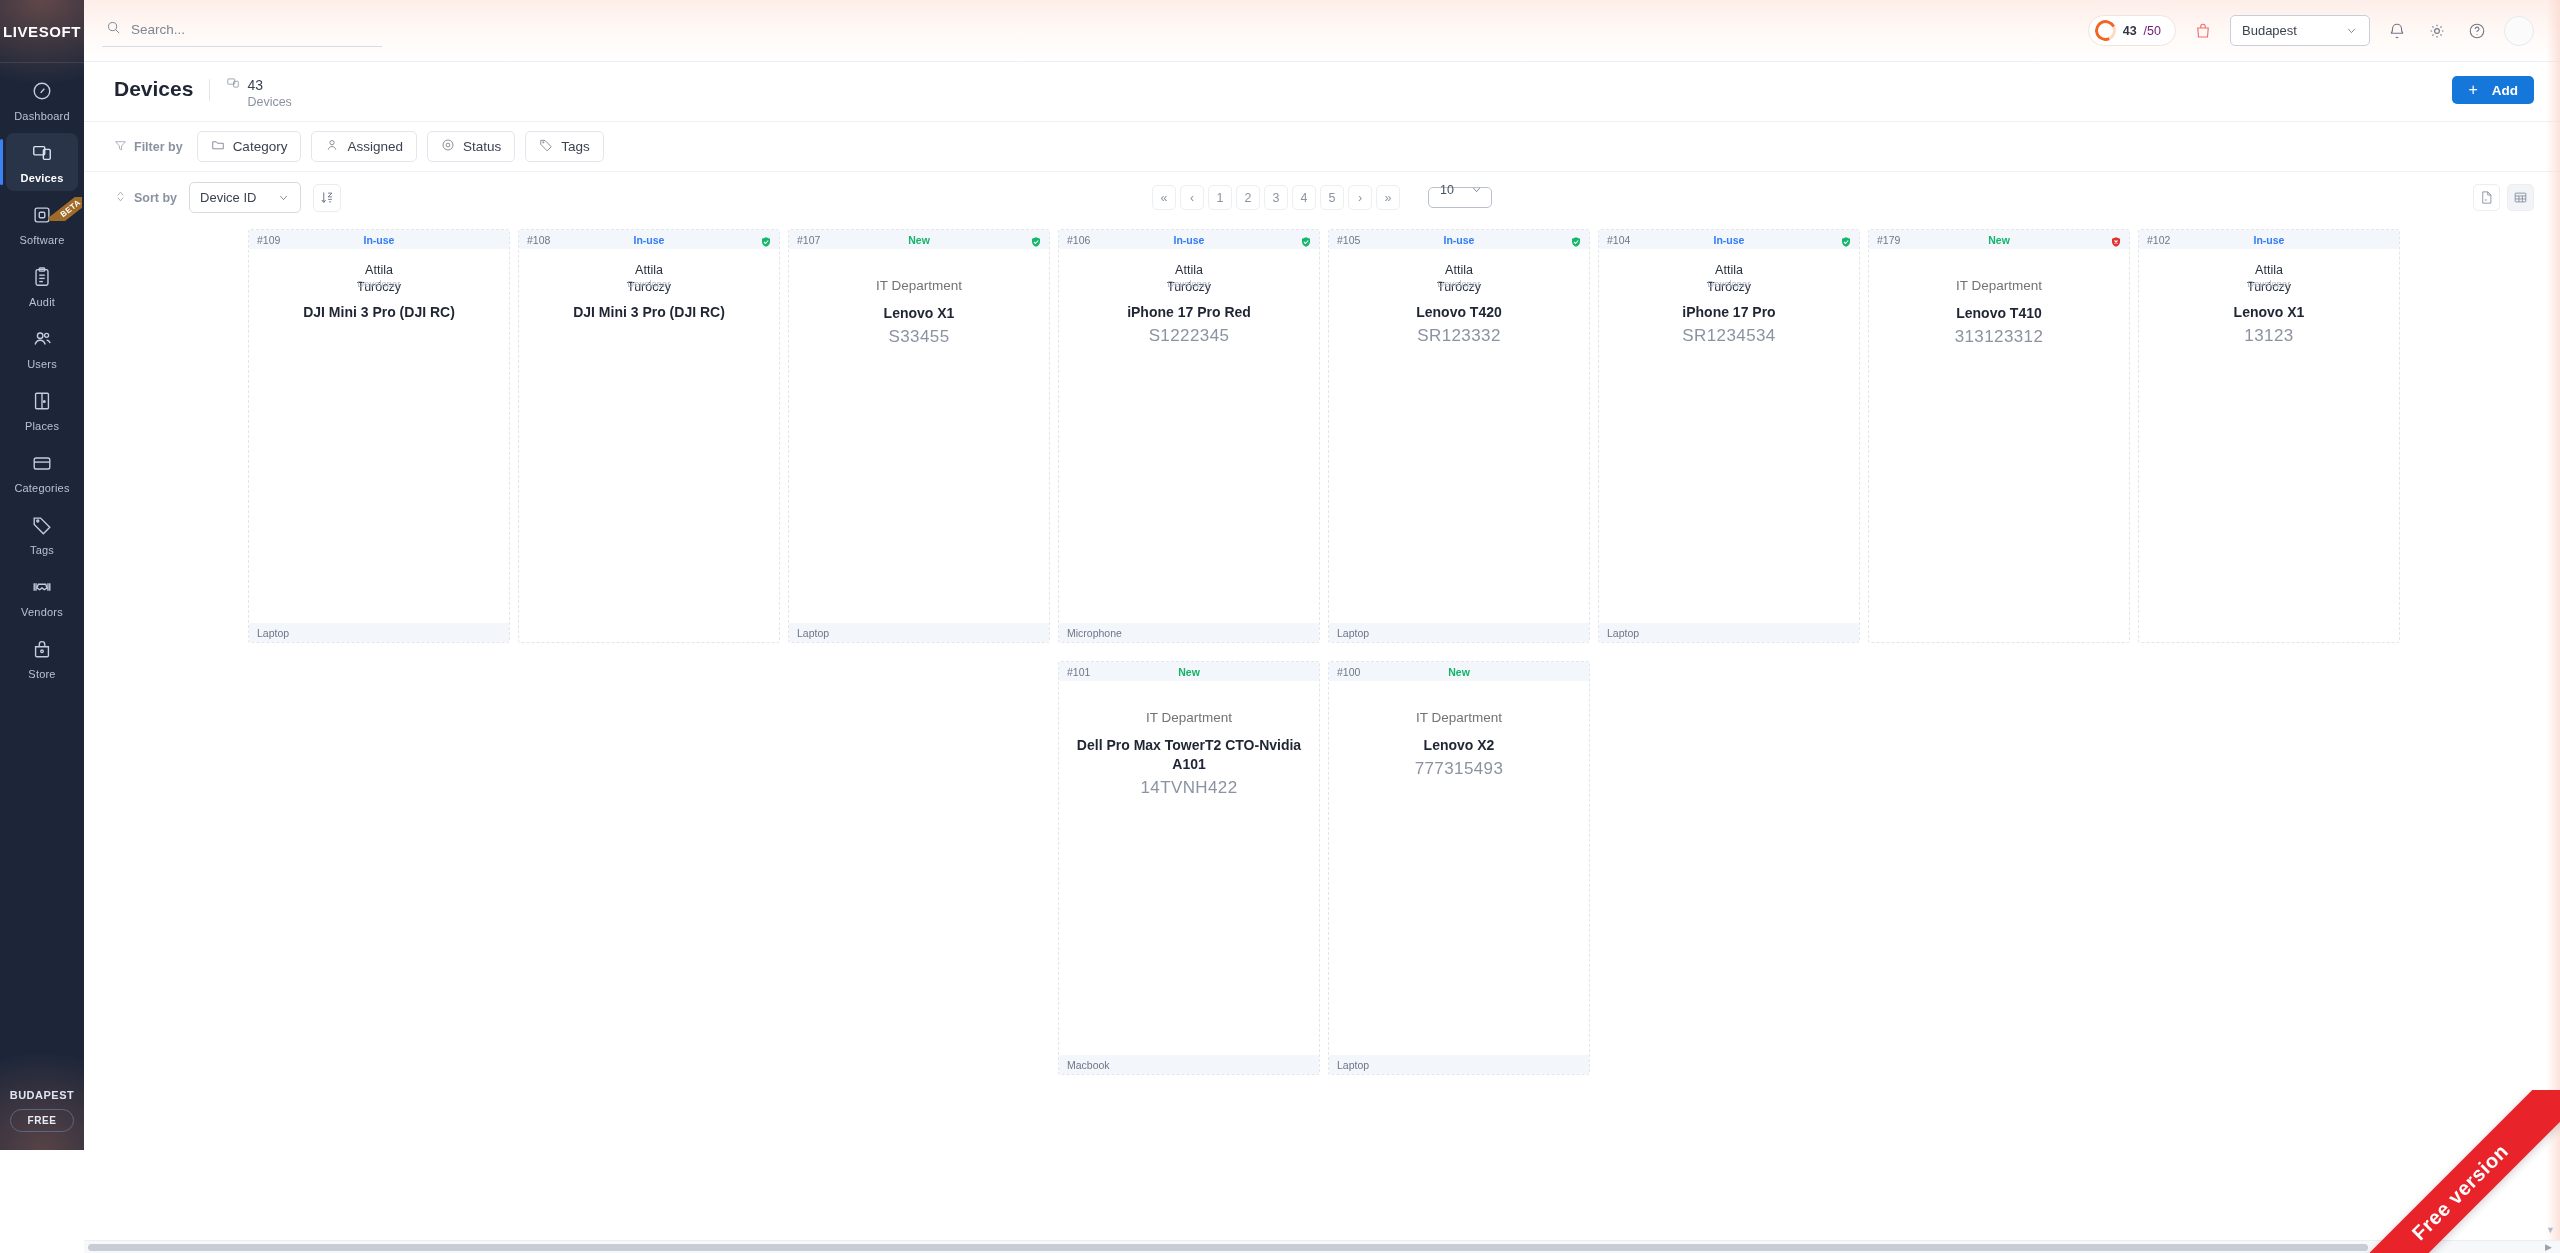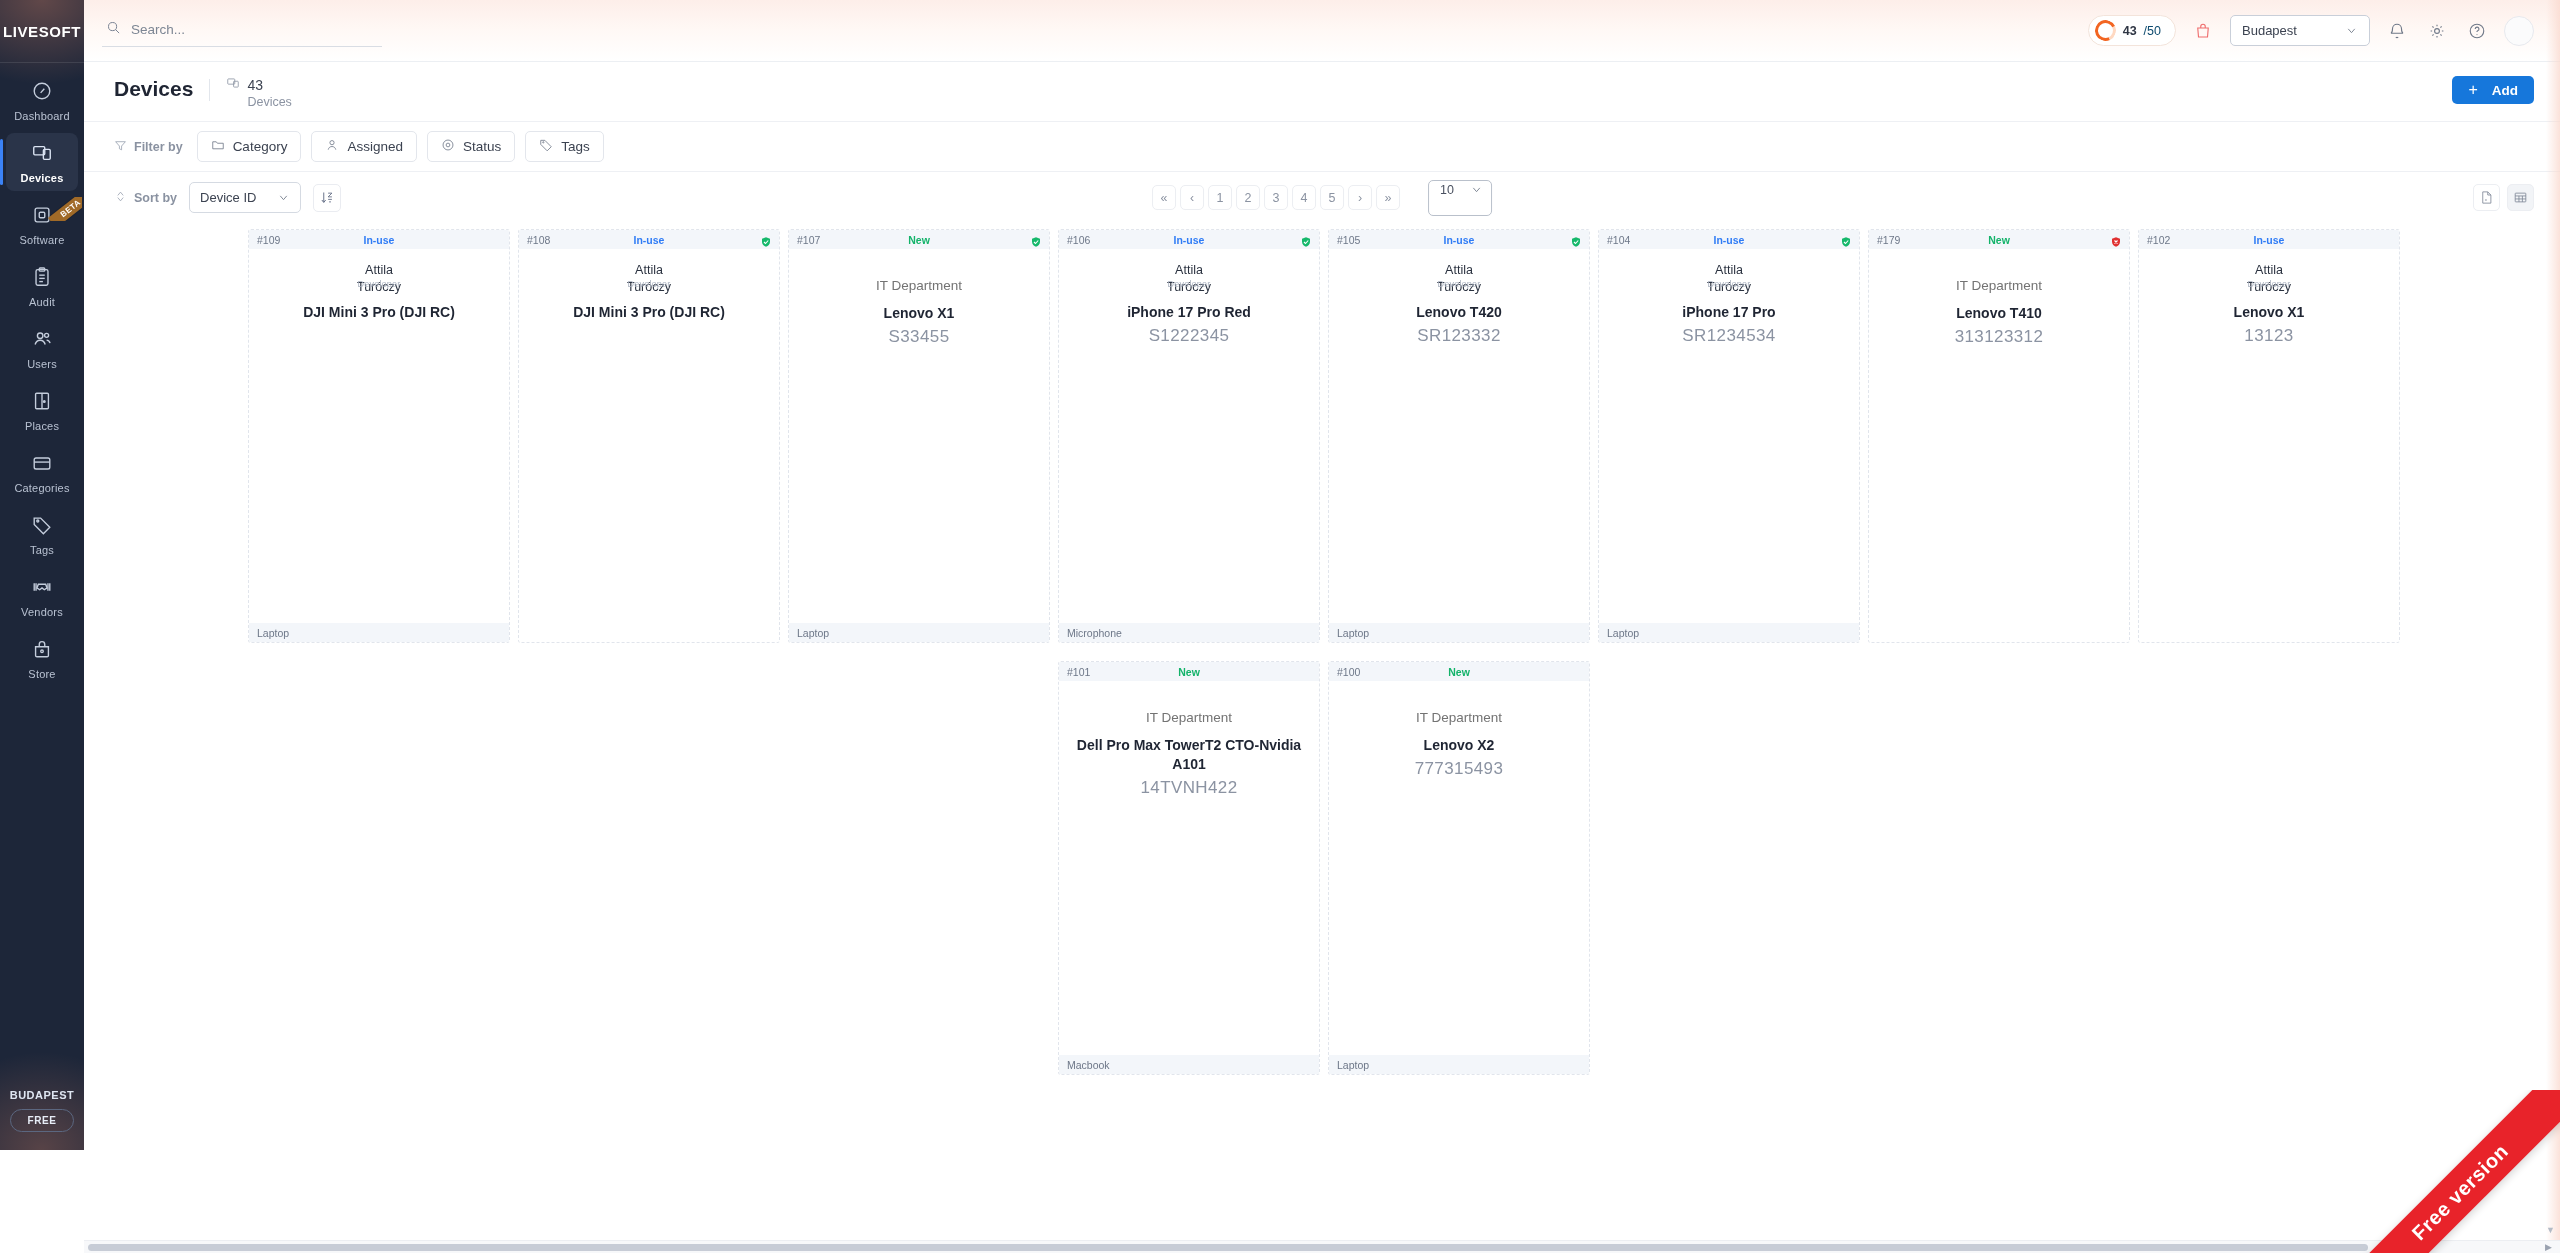--- a/index.html
+++ b/index.html
@@ -78,21 +78,21 @@
   .search-input::placeholder { color: #7d8694; }
 
   .top-right { margin-left: auto; display: flex; align-items: center; gap: 14px; }
   .quota {
     display: flex; align-items: center; gap: 7px; border: 1px solid #f3e4db;
     background: #fff; border-radius: 18px; padding: 4px 14px 4px 6px;
   }
   .quota .ring { width: 21px; height: 21px; border-radius: 50%;
     border: 3px solid #f26522; border-right-color: #ffd9c2; transform: rotate(20deg); }
   .quota .q-used { font-size: 12.5px; font-weight: 700; color: #2e3543; }
-  .quota .q-total { font-size: 12.5px; color: #0c4a6e; }
+  .quota .q-total { font-size: 12.5px; color: #701a75; }
   .icon-btn { width: 26px; height: 26px; display: flex; align-items: center; justify-content: center;
     cursor: pointer; }
   .icon-btn svg { width: 18px; height: 18px; fill: none; stroke: #6f7888; stroke-width: 1.5; }
   .icon-btn.shop svg { stroke: #ef6d6d; }
   .loc-select {
     display: flex; align-items: center; justify-content: space-between; gap: 14px;
     border: 1px solid #c9cfd9; border-radius: 5px; background: #fff;
     padding: 7px 11px; min-width: 140px; cursor: pointer;
   }
   .loc-select .val { font-size: 13px; color: #3c4351; }
@@ -151,21 +151,21 @@
   .sq-btn svg { width: 15px; height: 15px; stroke: #55607a; fill: none; stroke-width: 1.4; }
 
   .pager { position: absolute; left: 50%; transform: translateX(-50%); display: flex; align-items: center; gap: 4px; }
   .pg {
     min-width: 24px; height: 25px; padding: 0 7px; border: 1px solid #eceef2; border-radius: 5px;
     background: #fff; display: flex; align-items: center; justify-content: center;
     font-size: 12.5px; color: #8b93a2; cursor: pointer; font-family: inherit;
   }
   .pg-size {
     margin-left: 24px; border: 1px solid #b9c0cb; border-radius: 5px; background: #fff;
-    height: 36px; padding: 0 8px 16px 11px; display: flex; align-items: center; gap: 16px;
+    height: 21px; padding: 0 8px 16px 11px; display: flex; align-items: center; gap: 16px;
     font-size: 12.5px; color: #4a5160; cursor: pointer;
   }
   .view-tools { margin-left: auto; display: flex; align-items: center; gap: 7px; }
   .vt { width: 27px; height: 27px; border: 1px solid #eceef2; border-radius: 5px; background: #fff;
     display: flex; align-items: center; justify-content: center; cursor: pointer; }
   .vt.active { background: #f2f4f7; }
   .vt svg { width: 15px; height: 15px; stroke: #7b8494; fill: none; stroke-width: 1.3; }
 
   
   .board {

